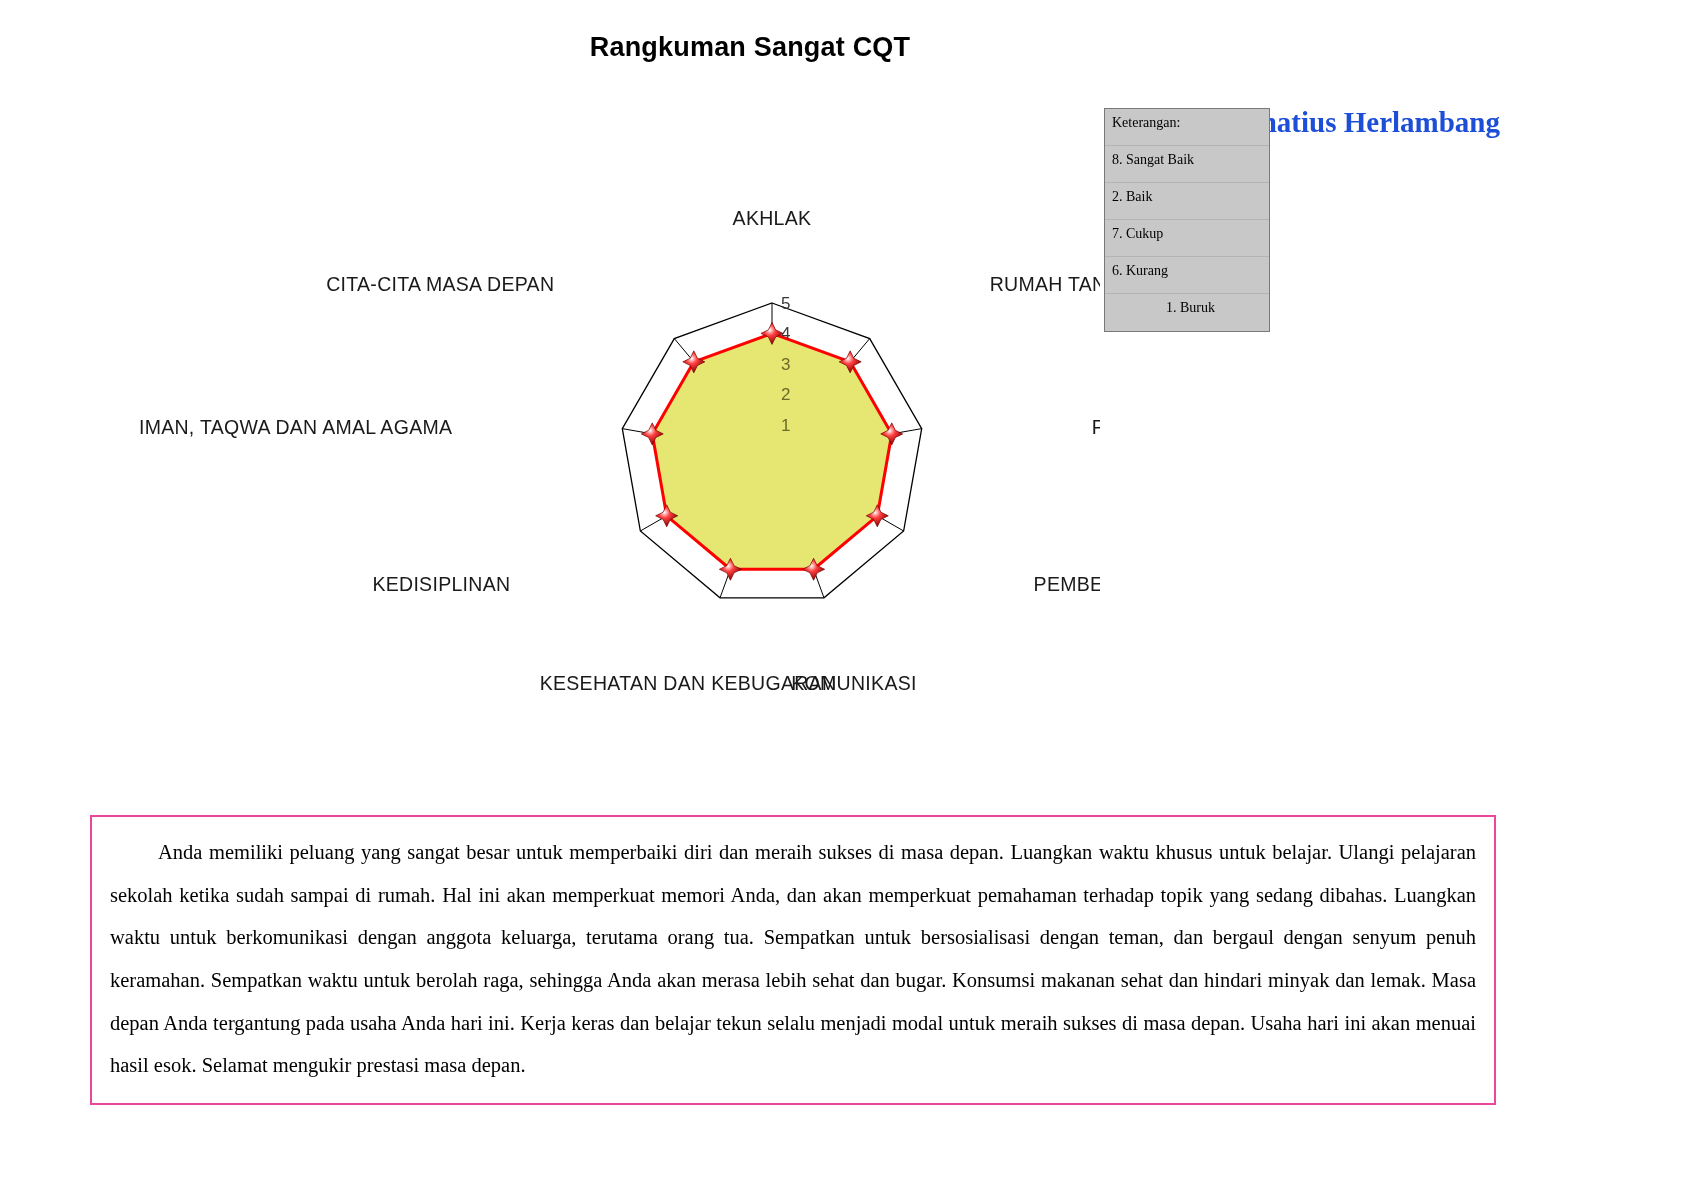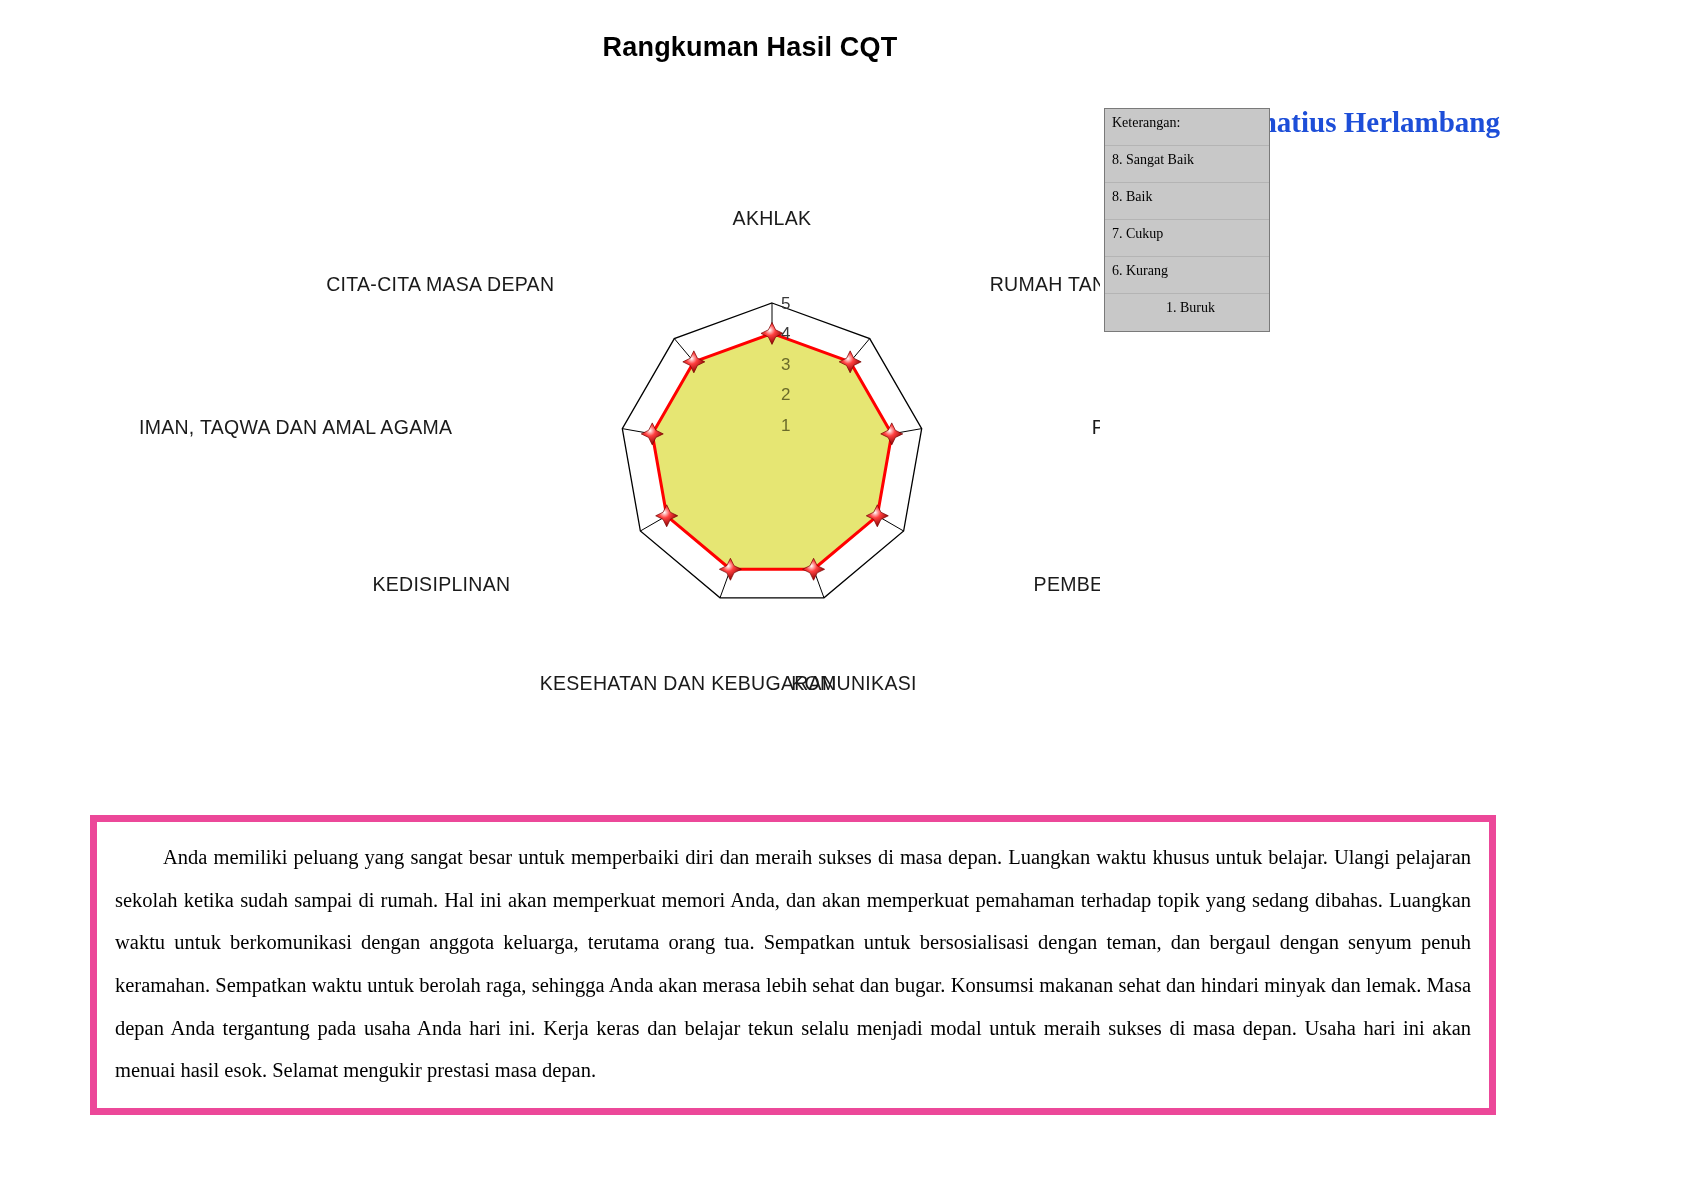--- a/index.html
+++ b/index.html
@@ -89,46 +89,46 @@
     font-size: 17px;
     fill: #3a3a3a;
   }
 
   
   #narrative-box {
     position: absolute;
     left: 90px;
     top: 815px;
     width: 1406px;
-    border: 7px solid #ec4899;
+    border: 2px solid #ec4899;
     box-sizing: border-box;
     padding: 14px 18px 16px 18px;
     background: #fff;
   }
   #narrative-text {
     font-family: "Liberation Serif", serif;
     font-size: 20.5px;
     line-height: 2.08;
     color: #000;
     text-align: justify;
     text-indent: 48px;
     margin: 0;
   }
 </style>
 </head>
 <body>
 
-<div id="report-title">Rangkuman Hasil CQT</div>
+<div id="report-title">Rangkuman Sangat CQT</div>
 
 <div id="student-name">Iqnatius Herlambang</div>
 
 <div id="legend-box">
   <div class="legend-row">Keterangan:</div>
   <div class="legend-row">8. Sangat Baik</div>
-  <div class="legend-row">8. Baik</div>
+  <div class="legend-row">2. Baik</div>
   <div class="legend-row">7. Cukup</div>
   <div class="legend-row">6. Kurang</div>
   <div class="legend-row">1. Buruk</div>
 </div>
 
 <div id="chart-area">
   <svg id="radar-svg" width="1100" height="580" viewBox="0 0 1100 580">
     <g id="radar-grid">
         <polygon points="772.00,274.60 791.54,281.71 801.94,299.72 798.33,320.20 782.40,333.57 761.60,333.57 745.67,320.20 742.06,299.72 752.46,281.71" fill="none" stroke="#808000" stroke-width="1"></polygon>
         <polygon points="772.00,244.20 811.08,258.42 831.88,294.44 824.65,335.40 792.79,362.13 751.21,362.13 719.35,335.40 712.12,294.44 732.92,258.42" fill="none" stroke="#808000" stroke-width="1"></polygon>

